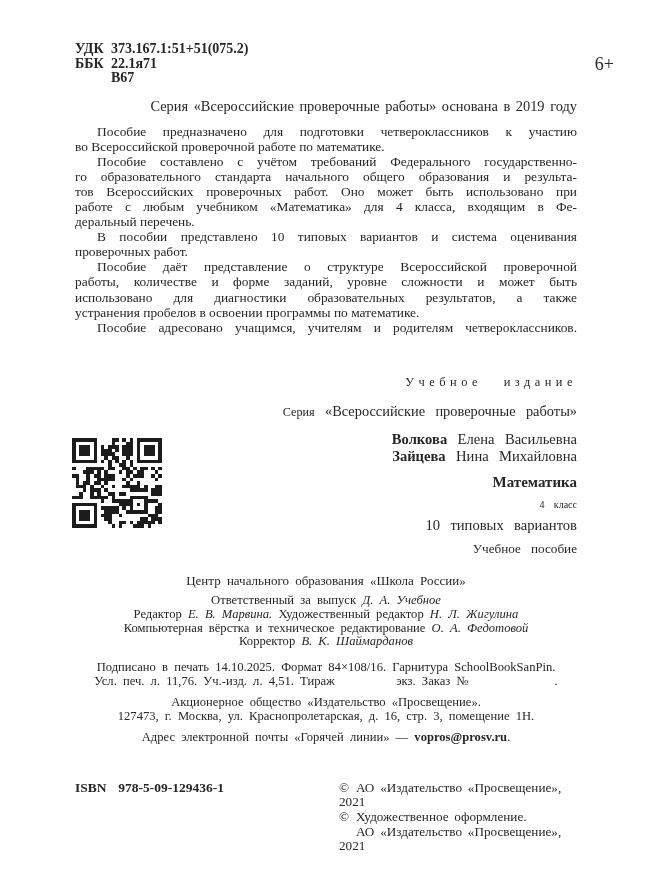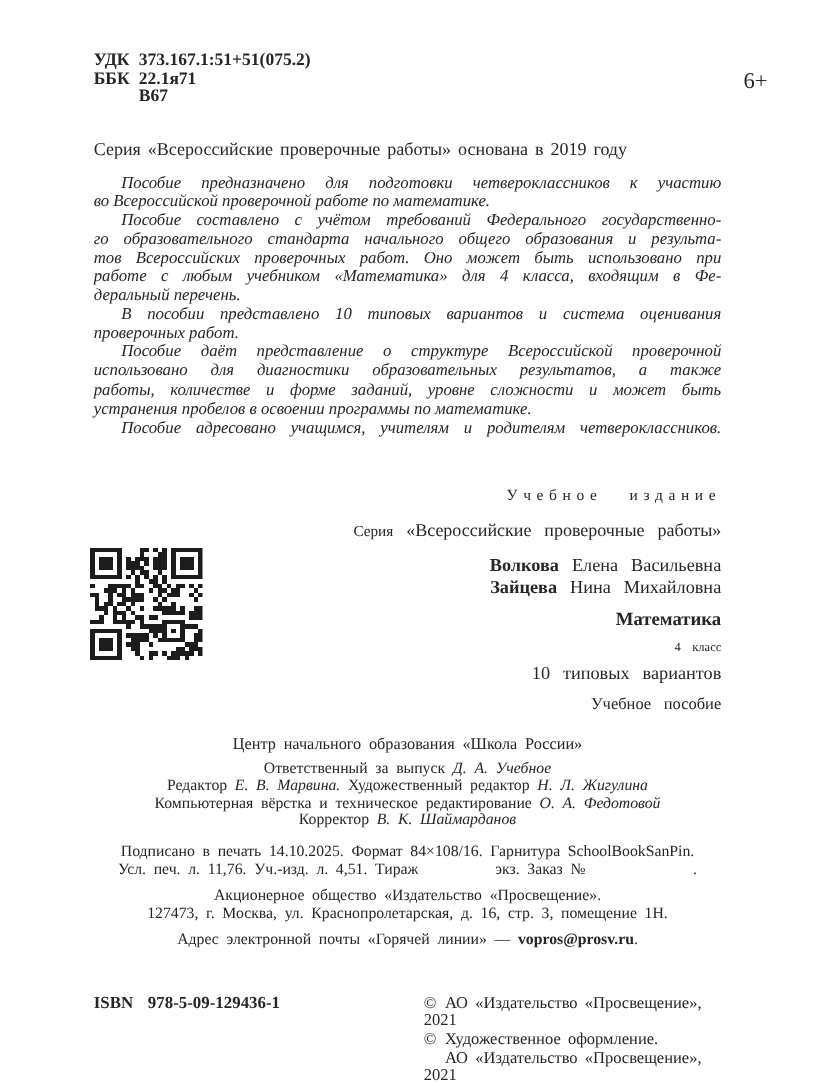--- a/index.html
+++ b/index.html
@@ -7,24 +7,24 @@
     width:650px;height:869px;position:relative;background:#ffffff;
     color:#262626;font-family:"Liberation Serif", serif;overflow:hidden;
   }
   .content{padding:42px 73px 0 75px;}
   
   .codes{font-weight:bold;font-size:14px;line-height:14.5px;}
   .code-line{white-space:pre;}
   .code-label{display:inline-block;width:36px;}
   .age{position:absolute;top:54px;right:36px;font-size:18px;font-weight:400;}
   
-  .series-note{margin-top:26px;text-align:left;font-size:14.4px;word-spacing:2px;}
+  .series-note{margin-top:12px;text-align:right;font-size:14.4px;word-spacing:2px;}
   
   .annotation{margin-top:9px;font-size:13.4px;line-height:15.1px;}
-  .ln{text-align:justify;text-align-last:justify;font-style:italic;}
+  .ln{text-align:justify;text-align-last:justify;}
   .ln.first{padding-left:22px;}
   .ln.lastln{text-align-last:left;}
   
   .mid{text-align:right;word-spacing:.42em;}
   .edition-label{margin-top:40px;font-size:12.4px;letter-spacing:4.5px;word-spacing:14px;}
   .series-line{margin-top:13px;font-size:14.4px;}
   .series-prefix{font-size:12.2px;}
   .authors{margin-top:11px;font-size:14.6px;line-height:17.5px;}
   .surname{font-weight:bold;}
   .book-title{margin-top:8px;font-size:15px;font-weight:bold;}
@@ -72,22 +72,22 @@
       <div class="ln first">Пособие составлено с учётом требований Федерального государственно-</div>
       <div class="ln">го образовательного стандарта начального общего образования и результа-</div>
       <div class="ln">тов Всероссийских проверочных работ. Оно может быть использовано при</div>
       <div class="ln">работе с любым учебником «Математика» для 4 класса, входящим в Фе-</div>
       <div class="ln lastln">деральный перечень.</div>
 
       <div class="ln first">В пособии представлено 10 типовых вариантов и система оценивания</div>
       <div class="ln lastln">проверочных работ.</div>
 
       <div class="ln first">Пособие даёт представление о структуре Всероссийской проверочной</div>
+      <div class="ln">работы, количестве и форме заданий, уровне сложности и может быть</div>
       <div class="ln">использовано для диагностики образовательных результатов, а также</div>
-      <div class="ln">работы, количестве и форме заданий, уровне сложности и может быть</div>
       <div class="ln lastln">устранения пробелов в освоении программы по математике.</div>
 
       <div class="ln first">Пособие адресовано учащимся, учителям и родителям четвероклассников.</div>
     </div>
 
     <div class="mid">
       <div class="edition-label">Учебное издание</div>
       <div class="series-line"><span class="series-prefix">Серия</span> <span>«Всероссийские проверочные работы»</span></div>
       <div class="authors">
         <div><span class="surname">Волкова</span> <span>Елена Васильевна</span></div>

